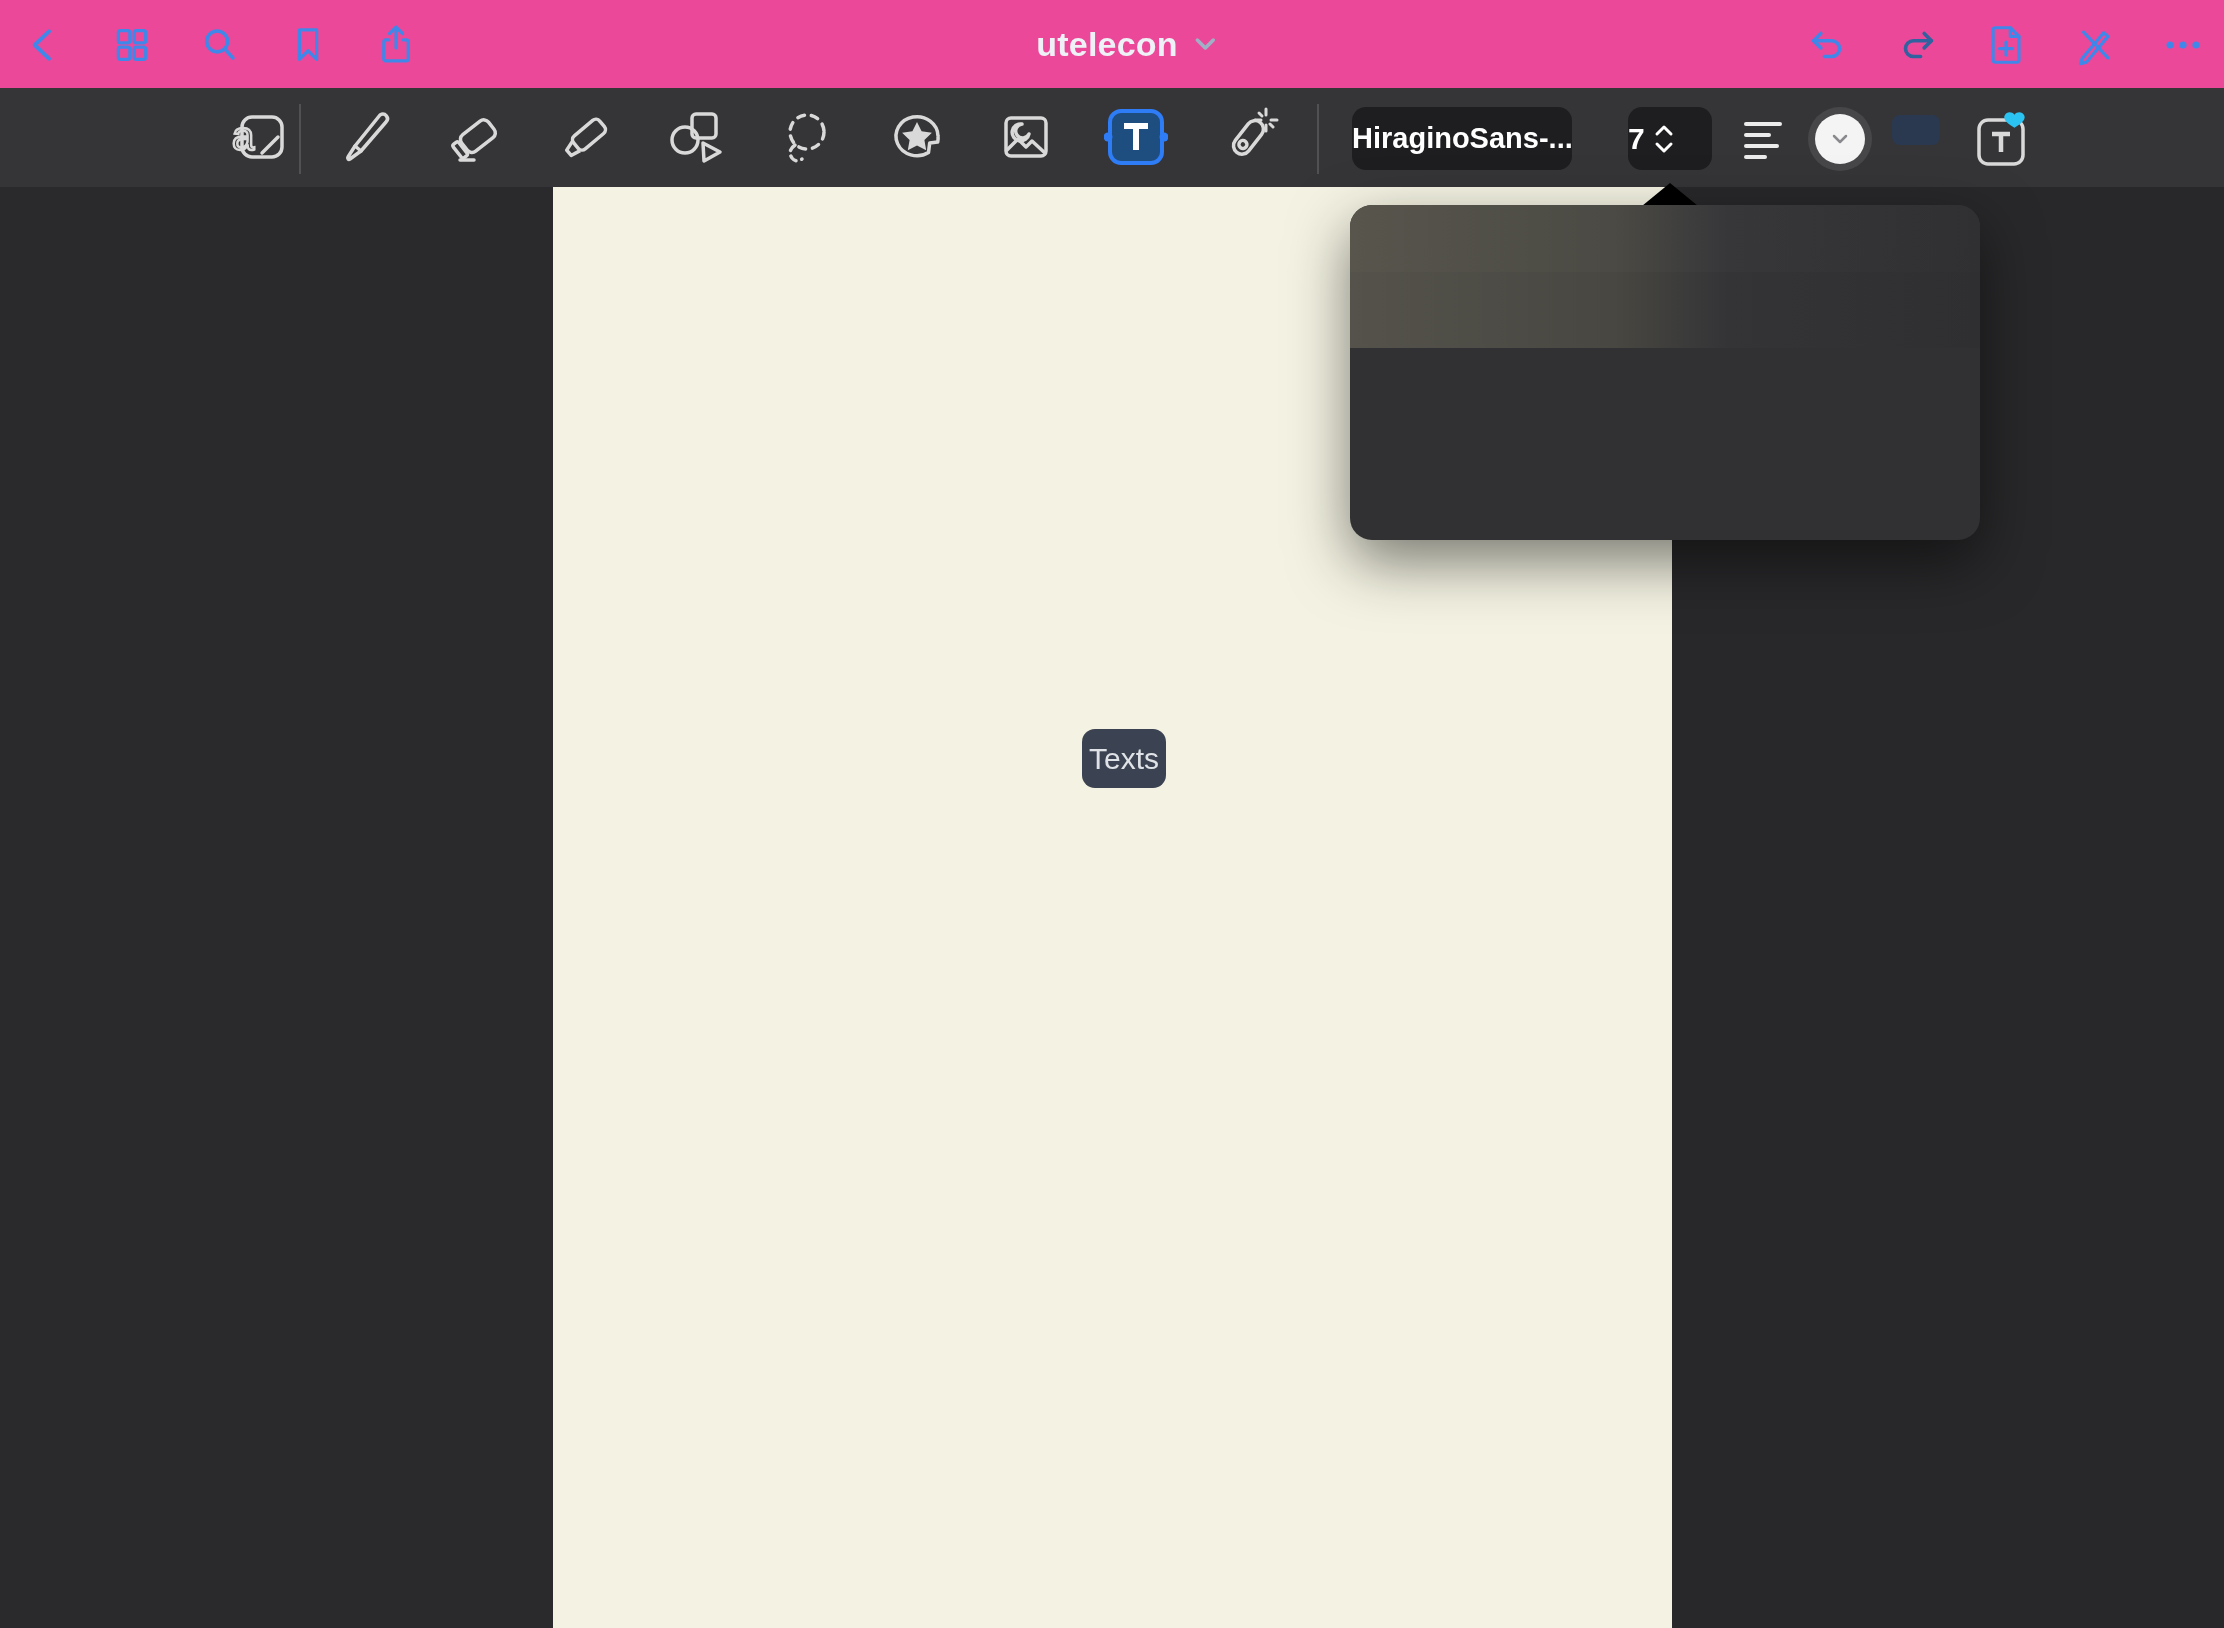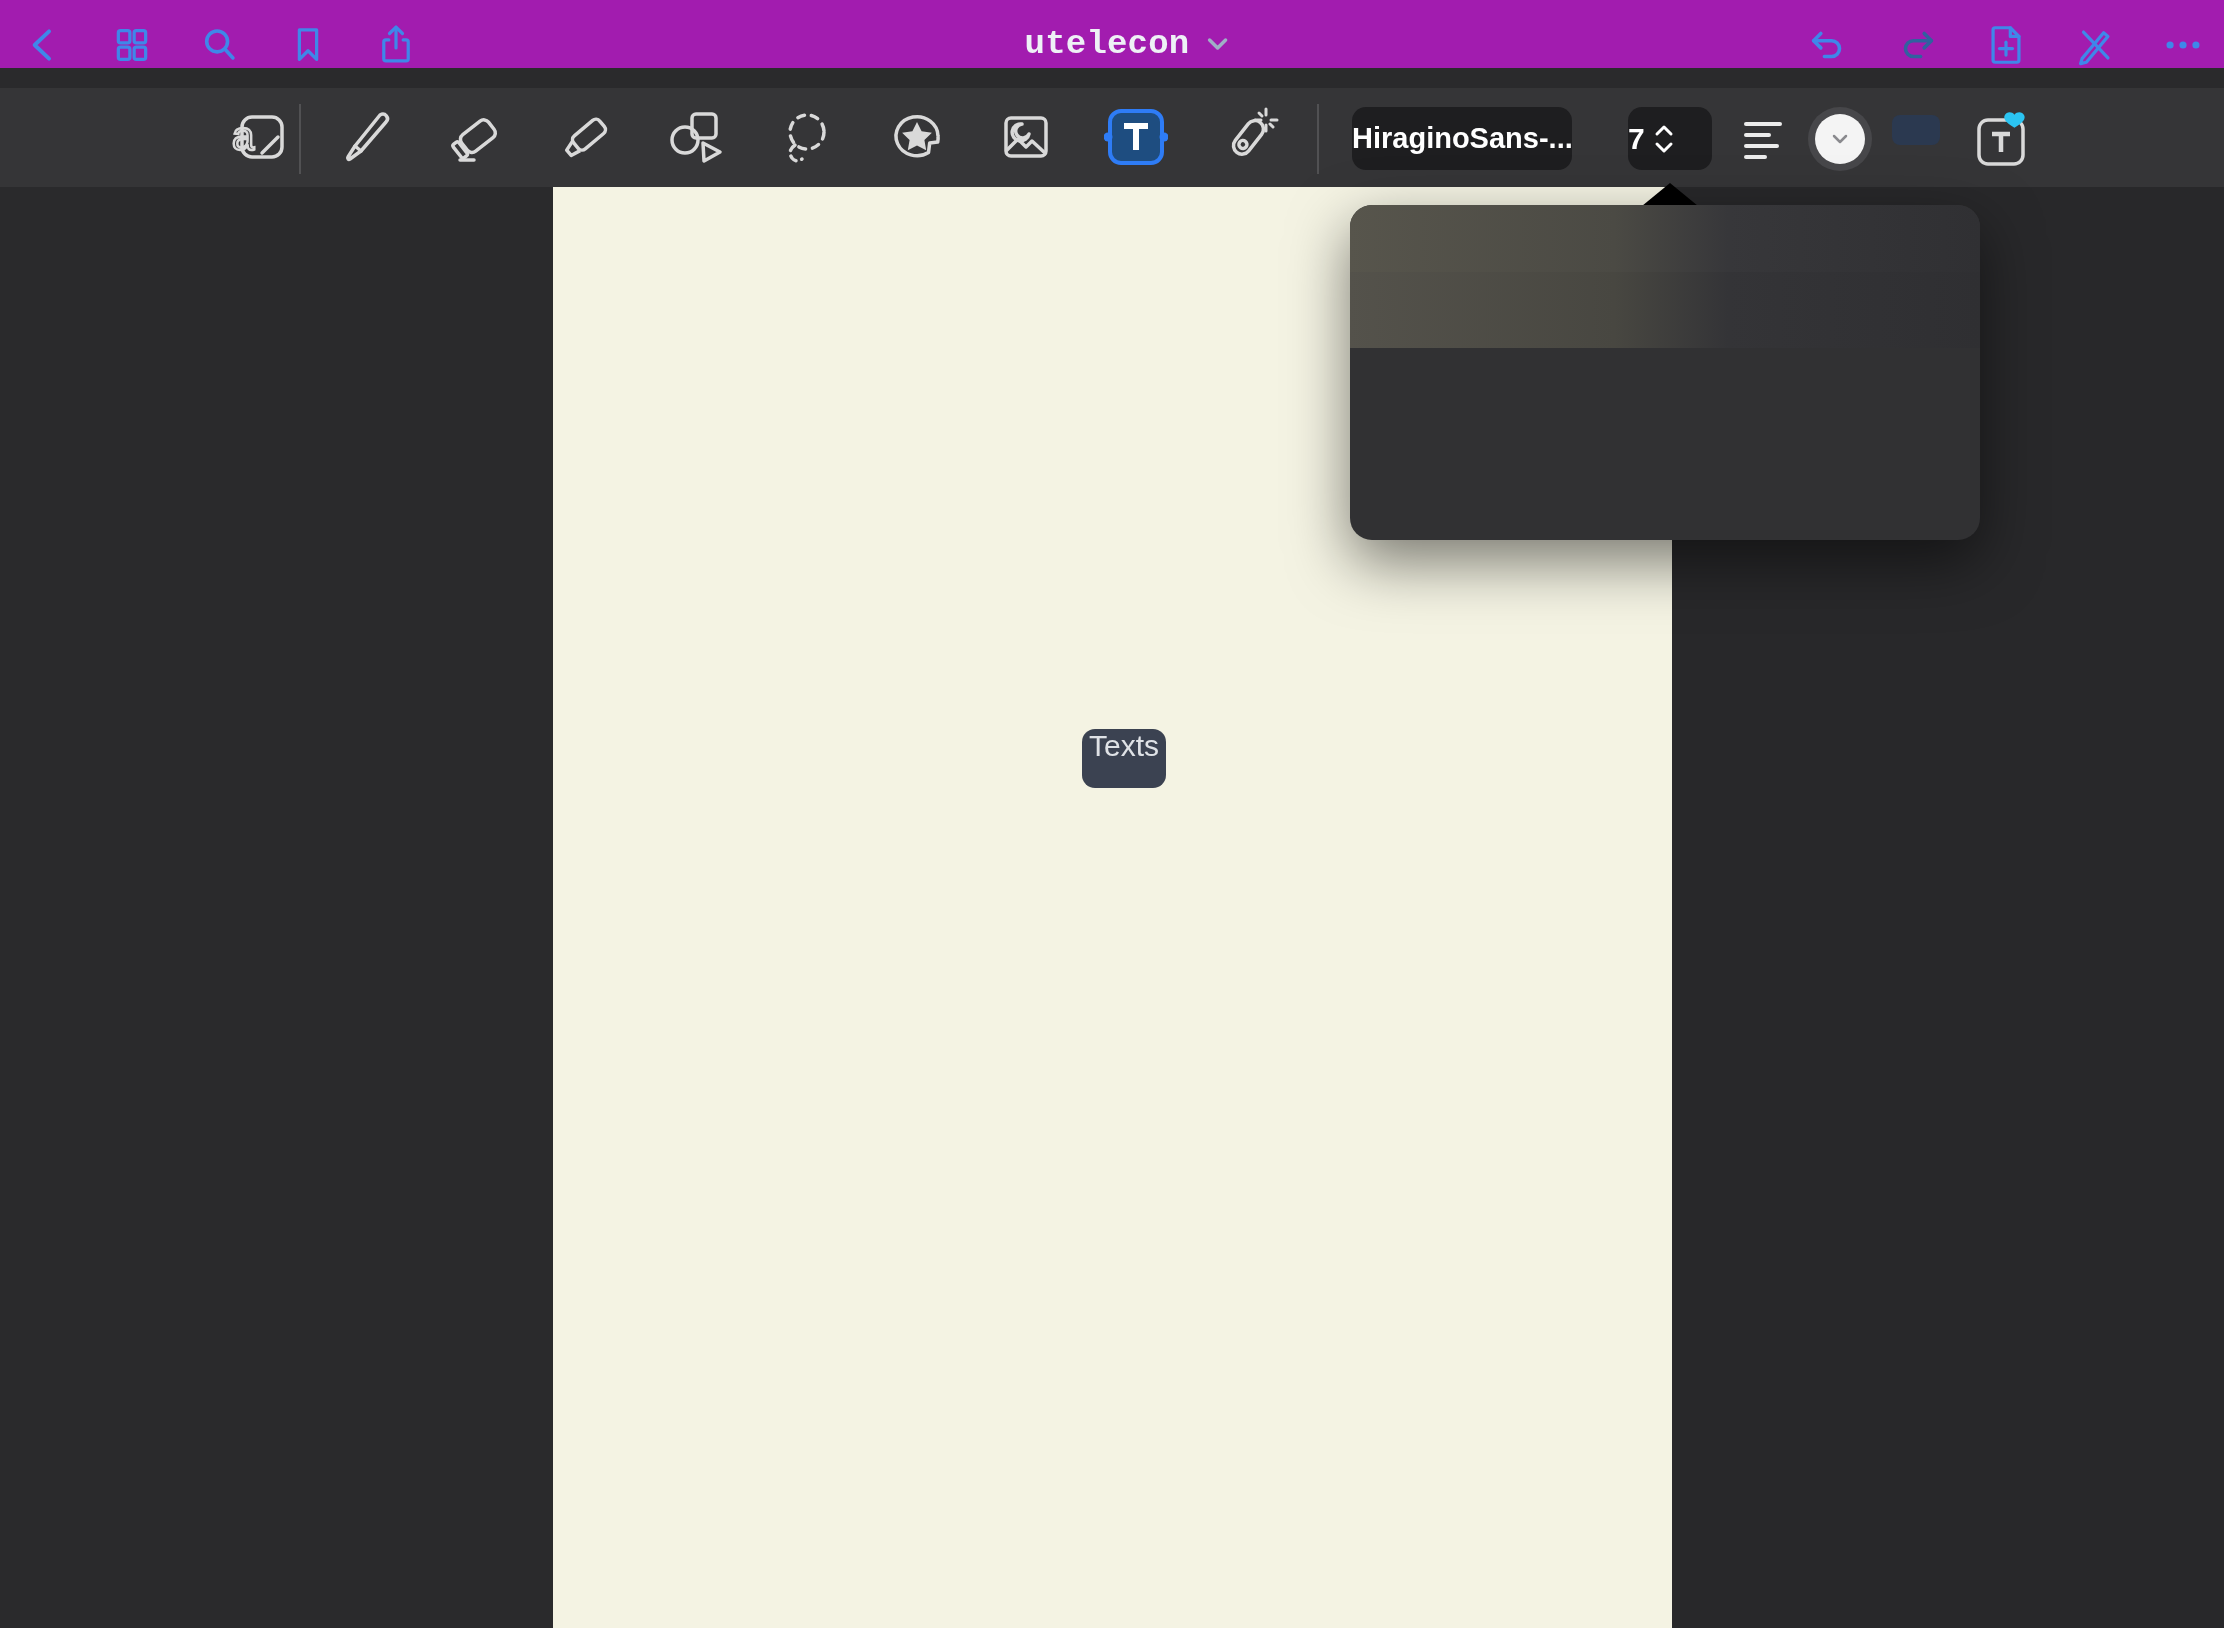--- a/index.html
+++ b/index.html
@@ -1,21 +1,21 @@
 <!DOCTYPE html>
 <html><head>
 <meta charset="utf-8">
 <style>
   * { box-sizing: border-box; margin: 0; padding: 0; }
   html,body { background:#000; }
   body { font-family: "Liberation Sans", sans-serif; }
   .screen { position:relative; width:2224px; height:1628px; overflow:hidden; background:#2a2a2c; }
 
   
-  .navbar { position:absolute; left:0; top:0; width:2224px; height:68px; background:#a21caf;font-family:Liberation Mono, monospace; }
+  .navbar { position:absolute; left:0; top:0; width:2224px; height:88px; background:#ec4899; }
   .nav-btn { position:absolute; top:21px; width:48px; height:48px; display:flex; align-items:center; justify-content:center; }
   .nav-btn svg { width:46px; height:46px; }
   .nav-title { position:absolute; top:0; height:88px; left:50%; transform:translateX(-50%); margin-left:15px;
                display:flex; align-items:center; gap:16px; }
   .nav-title .t { color:#eef1f6; font-size:34px; font-weight:700; letter-spacing:.2px; }
 
   
   .toolbar { position:absolute; left:0; top:88px; width:2224px; height:99px; background:#353537; }
   .tool { position:absolute; top:17px; width:64px; height:64px; display:flex; align-items:center; justify-content:center; }
   .tool svg { width:64px; height:64px; }
@@ -29,21 +29,21 @@
                  background:#47474a; display:flex; align-items:center; justify-content:center; }
   .swatch-inner { width:50px; height:50px; border-radius:50%; background:#f4f4f4; display:flex; align-items:center; justify-content:center; }
   .navy-swatch { position:absolute; left:1892px; top:27px; width:48px; height:30px; border-radius:8px; background:#2b3950; }
   .fav-btn { position:absolute; left:1972px; top:22px; width:60px; height:60px; }
 
   
   .canvas { position:absolute; left:0; top:187px; width:2224px; height:1441px; background:#2a2a2c; }
   .canvas .right-shade { position:absolute; right:0; top:0; bottom:0; width:552px; background:#28282a; }
   .page { position:absolute; left:553px; top:0; width:1119px; height:1441px; background:#f4f3e3; }
   .text-tooltip { position:absolute; left:1082px; top:542px; width:84px; height:59px; border-radius:13px;
-                  background:#3b4251; display:flex; justify-content:center;
+                  background:#3b4251; display:flex; align-items:center; justify-content:center;
                   color:#dfe2e6; font-size:30px; }
 
   
   .pop-arrow { position:absolute; left:1642px; top:183px; width:56px; height:23px; background:#000;
                clip-path:polygon(50% 0, 100% 100%, 0 100%); }
   .popover { position:absolute; left:1350px; top:205px; width:630px; height:335px; border-radius:22px;
              overflow:hidden; background:#313133; box-shadow:0 22px 60px rgba(0,0,0,.5); }
   .pop-header { height:101px; background:#000; display:flex; align-items:center; justify-content:center; }
   .pop-header .title { color:#fff; font-size:34px; font-weight:700; }
   .band-a { height:67px; background:linear-gradient(90deg,#57554c 0%,#4b4a44 42%,#37373a 60%,#303033 100%); }

